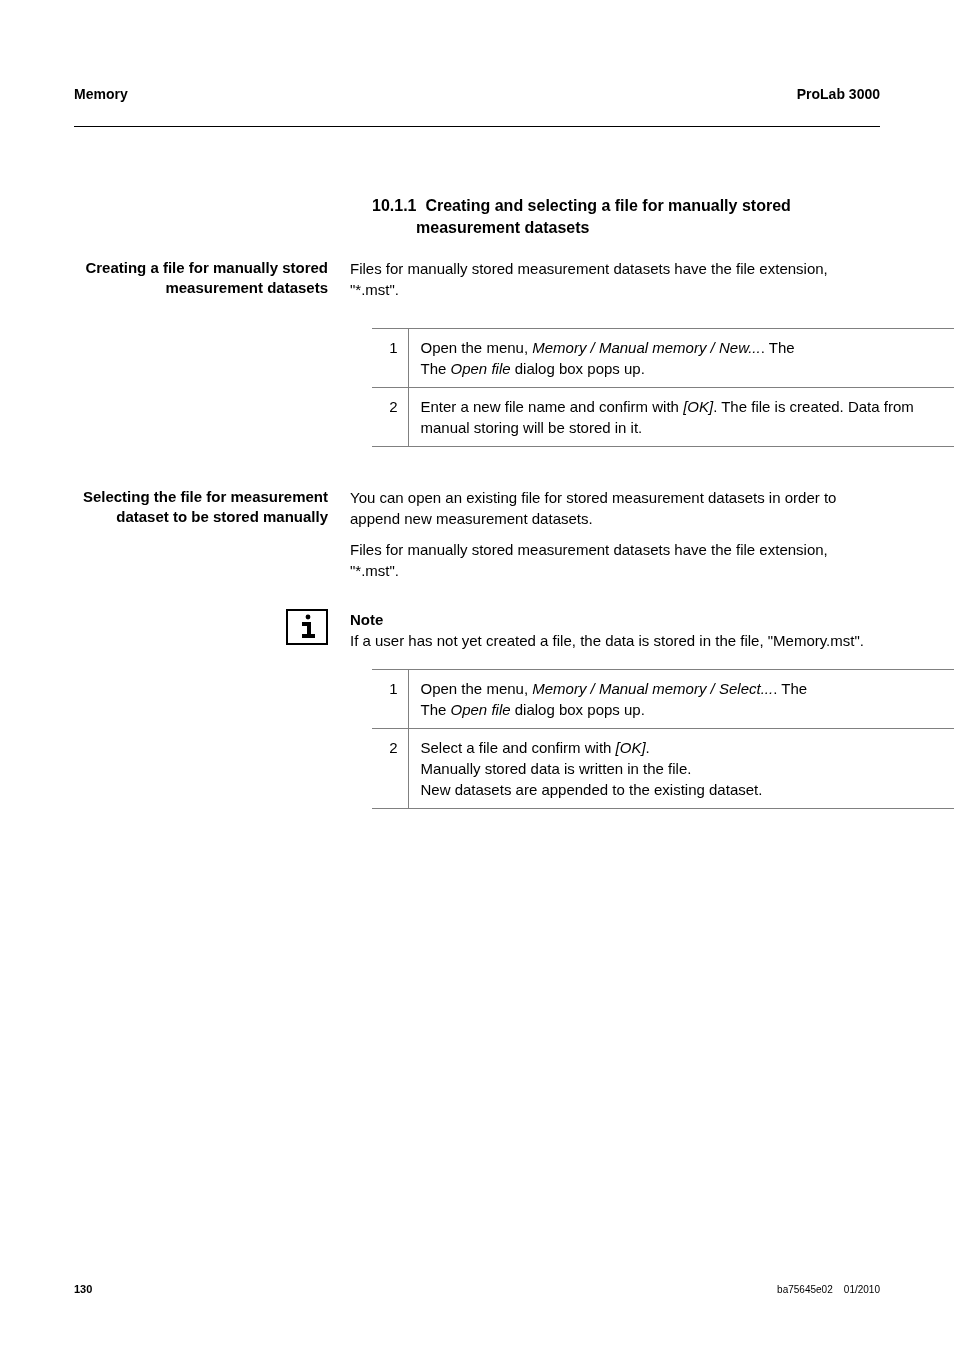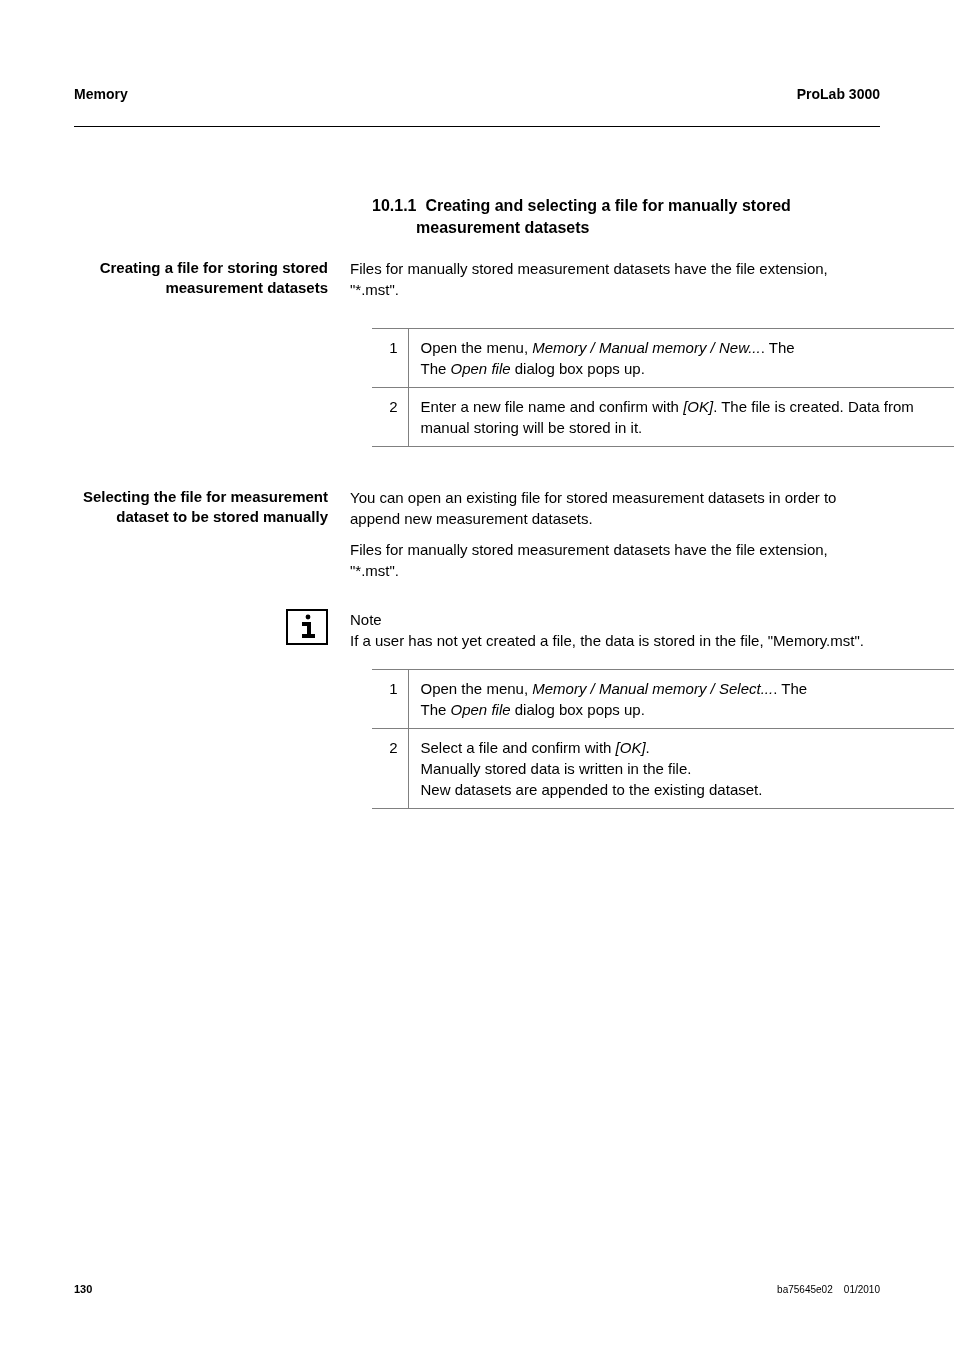--- a/index.html
+++ b/index.html
@@ -115,21 +115,21 @@
       position: absolute;
       top: 2px;
       left: 10px;
     }
     .note-text {
       flex: 1;
       font-size: 15px;
       line-height: 1.4;
     }
     .note-text .note-title {
-      font-weight: normal;
+      font-weight: bold;
     }
     .footer {
       display: flex;
       justify-content: space-between;
       align-items: flex-end;
       font-size: 13px;
       padding-top: 10px;
     }
     .footer .page-num {
       font-weight: bold;
@@ -150,21 +150,21 @@
     <span>ProLab 3000</span>
   </div>
 
   <div class="content">
 
     <div class="section-heading">
       <span>10.1.1</span>&nbsp;&nbsp;<span>Creating and selecting a file for manually stored measurement datasets</span>
     </div>
 
     <div class="block">
-      <div class="side-label">Creating a file for storing stored measurement datasets</div>
+      <div class="side-label">Creating a file for manually stored measurement datasets</div>
       <div class="body-text">
         <p>Files for manually stored measurement datasets have the file extension, "*.mst".</p>
       </div>
     </div>
 
     <table class="steps-table">
       <tbody>
           <tr>
         <td class="step-num">1</td>
         <td class="step-text">

